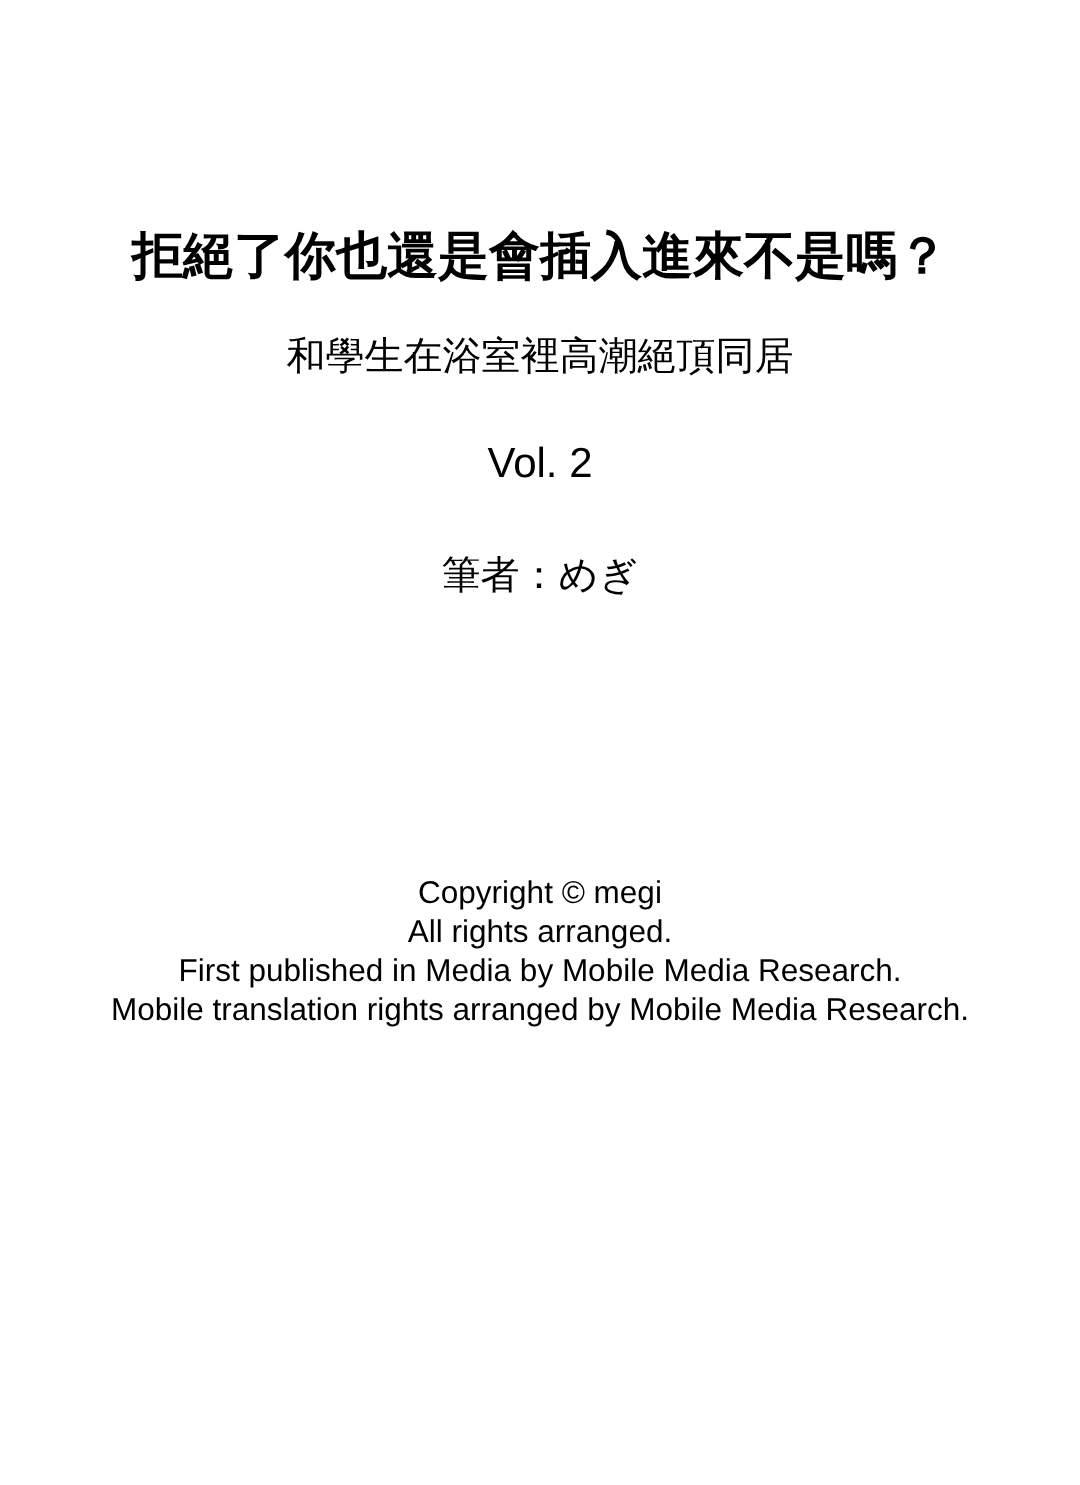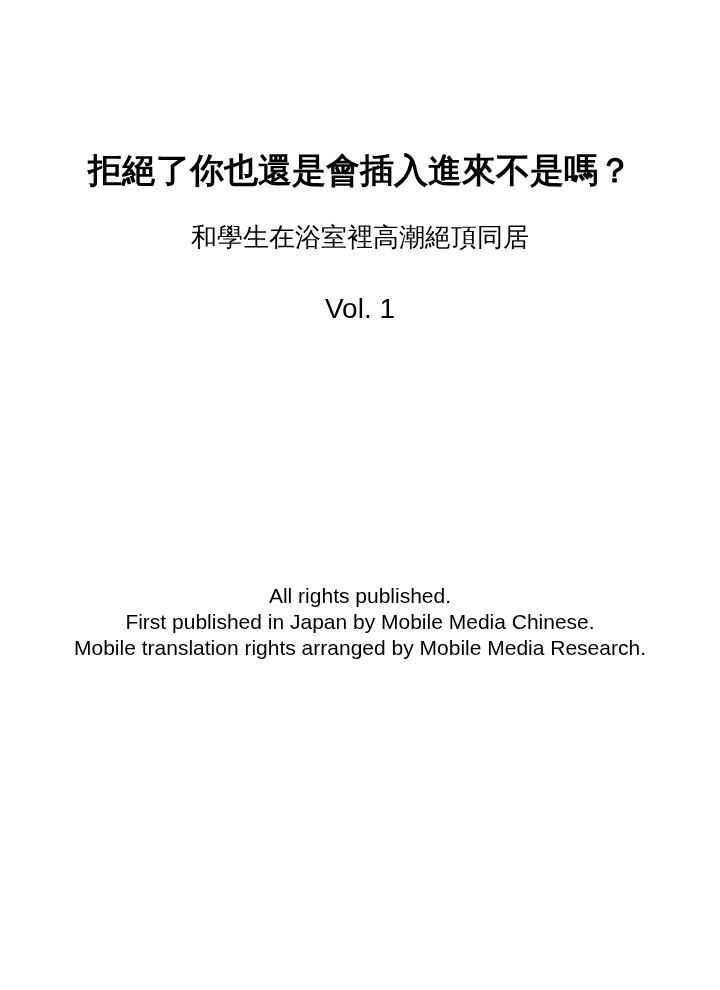--- a/index.html
+++ b/index.html
@@ -61,22 +61,24 @@
 </style>
 </head>
 <body>
 
 <div class="page">
 
   <div class="line title">拒絕了你也還是會插入進來不是嗎？</div>
 
   <div class="line subtitle">和學生在浴室裡高潮絕頂同居</div>
 
-  <div class="line volume">Vol. 1</div>
+  <div class="line volume">Vol. 2</div>
 
+  <div class="line author">筆者：めぎ</div>
 
   <div class="copyright">
-    <div>All rights published.</div>
-    <div>First published in Japan by Mobile Media Chinese.</div>
+    <div>Copyright © megi</div>
+    <div>All rights arranged.</div>
+    <div>First published in Media by Mobile Media Research.</div>
     <div>Mobile translation rights arranged by Mobile Media Research.</div>
   </div>
 
 </div>
 
 </body></html>

